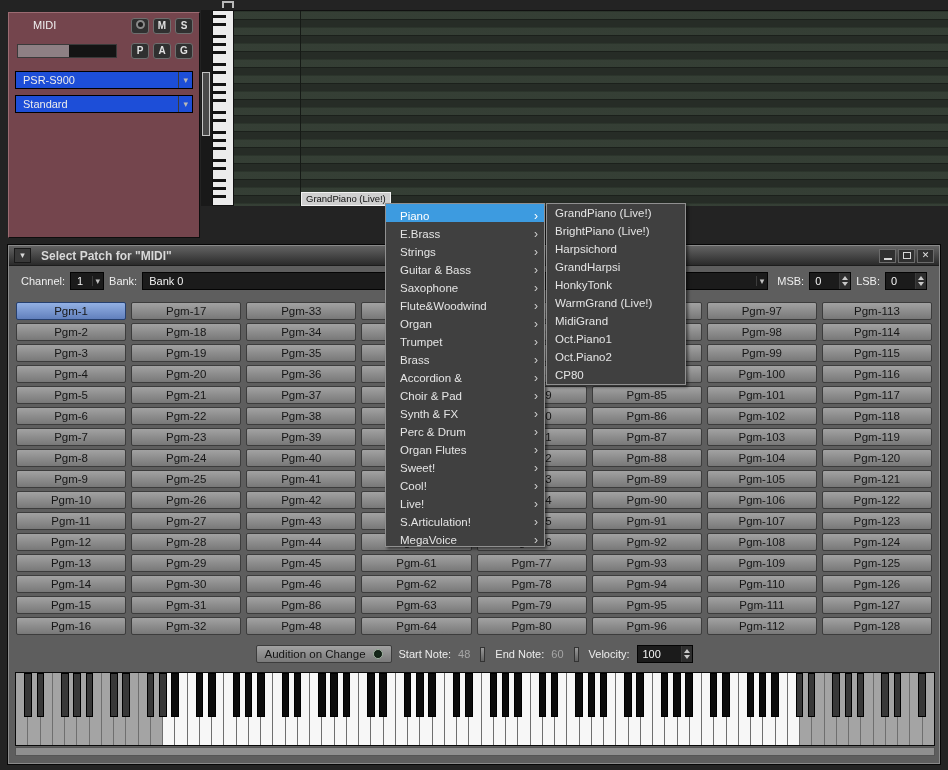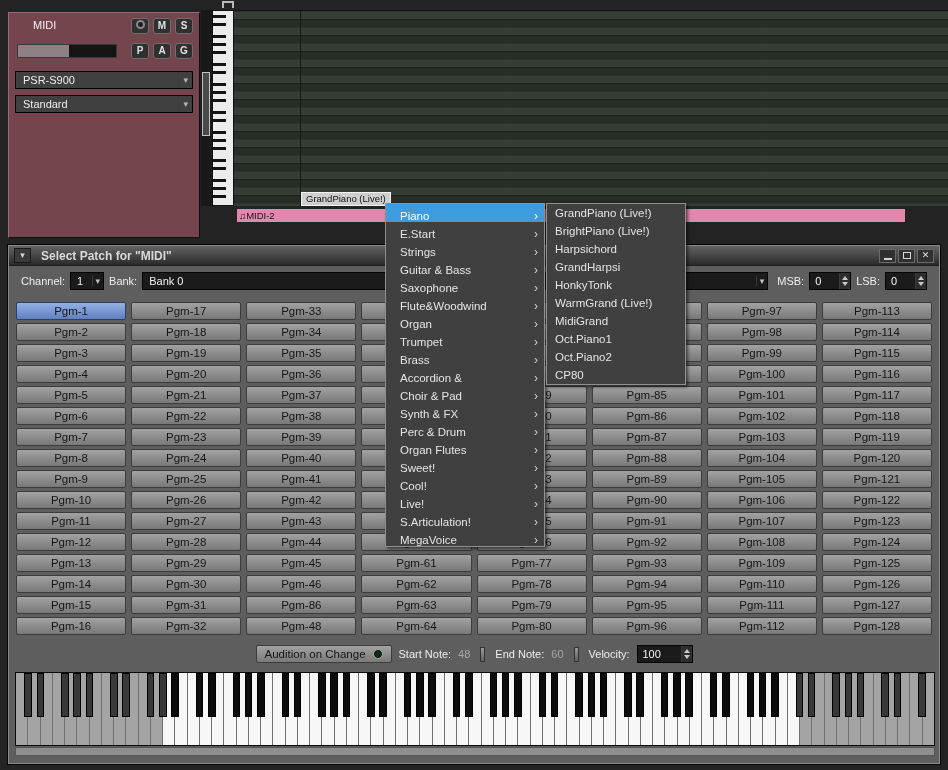--- a/index.html
+++ b/index.html
@@ -9,21 +9,21 @@
 
   
   .track-panel{position:absolute;left:8px;top:12px;width:192px;height:226px;background:#74454d;
     border:1px solid #0e0e0e;border-top-color:#9c6b72;border-left-color:#9c6b72;}
   .tp-title{position:absolute;left:24px;top:6px;font-size:11px;color:#f0f0f0;}
   .tp-btn{position:absolute;width:18px;height:16px;background:#303030;border:1px solid #6e6e6e;border-radius:3px;
     color:#e0e0e0;font-size:10px;font-weight:bold;text-align:center;line-height:14px;cursor:default;}
   .rec-glyph{display:block;width:9px;height:9px;border-radius:50%;background:#1d1d1d;border:2px solid #8a8a8a;margin:1px auto 0;}
   .tp-meter{position:absolute;left:8px;top:31px;width:100px;height:14px;background:#141414;border:1px solid #3a3a3a;}
   .tp-meter-fill{width:52%;height:100%;background:#8e8084;}
-  .tp-select{position:absolute;left:6px;width:178px;height:18px;background:#404040;border:1px solid #000;
+  .tp-select{position:absolute;left:6px;width:178px;height:18px;background:#1d4ed8;border:1px solid #000;
     color:#ececec;font-size:11px;display:flex;align-items:center;padding:0 4px 0 7px;}
   .tp-select .dd-arrow{margin-left:auto;color:#b8b8b8;font-size:9px;border-left:1px solid #3c3c3c;padding-left:4px;line-height:16px;}
 
   
   .piano-roll{position:absolute;left:200px;top:0;width:748px;height:245px;background:#232323;}
   .pr-marker{position:absolute;left:22px;top:1px;width:12px;height:7px;border:2px solid #b9b9b9;border-bottom:none;}
   .pr-scroll{position:absolute;left:1px;top:10px;width:11px;height:196px;background:#191919;}
   .pr-thumb{position:absolute;left:1px;top:62px;width:8px;height:64px;background:#4a4a4a;border:1px solid #c4c4c4;}
   .pr-keys{position:absolute;left:12px;top:10px;width:22px;height:196px;background:#ececec;border:1px solid #111;}
   .pr-black{position:absolute;left:0;width:13px;background:#141414;}
@@ -152,23 +152,20 @@
         <div class="pr-black" style="top: 136px; height: 3px;"></div>
         <div class="pr-black" style="top: 148px; height: 3px;"></div>
         <div class="pr-black" style="top: 156px; height: 3px;"></div>
         <div class="pr-black" style="top: 168px; height: 3px;"></div>
         <div class="pr-black" style="top: 176px; height: 3px;"></div>
         <div class="pr-black" style="top: 184px; height: 3px;"></div>
       </div>
     <div class="pr-grid">
       <div class="pr-vline"></div>
       <div class="clip-label">GrandPiano (Live!)</div>
-    </div>
-    <div class="track-bar">
-      <span>♫MIDI-2</span>
     </div>
   </div>
 
   <div class="dialog">
     <div class="title-bar">
       <div class="tb-menu-btn">
         <span>▾</span>
       </div>
       <div class="tb-title">Select Patch for "MIDI"</div>
       <div class="tb-buttons">
@@ -501,21 +498,21 @@
     </div>
     <div class="kb-scroll"></div>
   </div>
 
   <div class="menu" id="menu-list">
       <div class="menu-item hl">
         <span>Piano</span>
         <span class="chev">›</span>
       </div>
       <div class="menu-item">
-        <span>E.Start</span>
+        <span>E.Brass</span>
         <span class="chev">›</span>
       </div>
       <div class="menu-item">
         <span>Strings</span>
         <span class="chev">›</span>
       </div>
       <div class="menu-item">
         <span>Guitar &amp; Bass</span>
         <span class="chev">›</span>
       </div>

